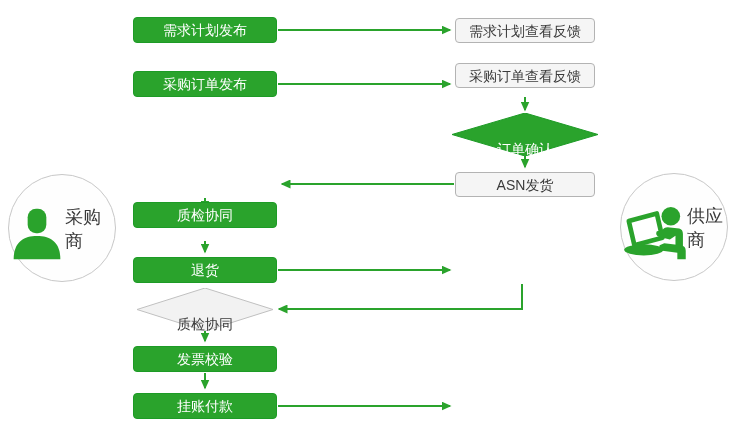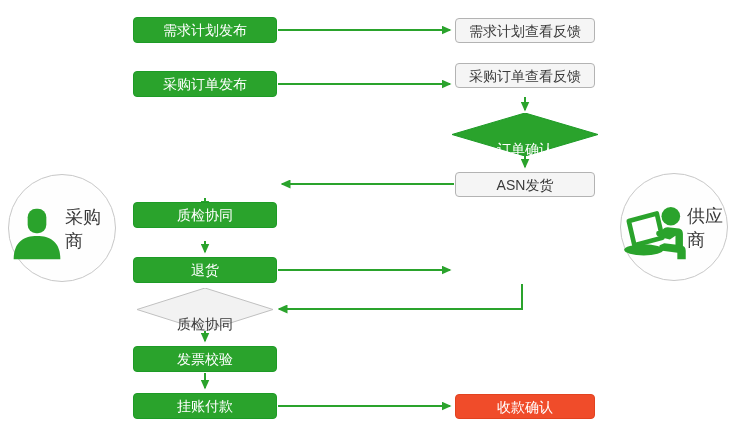--- a/index.html
+++ b/index.html
@@ -54,21 +54,20 @@
   <div class="node gbox lcol" style="top:17px">需求计划发布</div>
   <div class="node gbox lcol" style="top:71px">采购订单发布</div>
   <div class="node gbox lcol" style="top:202px">质检协同</div>
   <div class="node gbox lcol" style="top:257px">退货</div>
   <div class="node gbox lcol" style="top:346px">发票校验</div>
   <div class="node gbox lcol" style="top:393px">挂账付款</div>
 
   <div class="node wbox rcol" style="top:18px">需求计划查看反馈</div>
   <div class="node wbox rcol" style="top:63px">采购订单查看反馈</div>
   <div class="node wbox rcol" style="top:172px">ASN发货</div>
-  <div class="node rbox rcol" style="top:394px">收款确认</div>
 
   <div class="diamond dgreen" style="left:452px;top:113px;width:146px;height:43px;">
     <svg width="146" height="43" viewBox="0 0 146 43">
       <polygon points="73,0 146,21.5 73,43 0,21.5" fill="#2aa32c" stroke="#1d9b26" stroke-width="1"></polygon>
     </svg>
     <span class="dlabel">订单确认</span>
   </div>
 
   <div class="diamond dgray" style="left:137px;top:288px;width:136px;height:43px;">
     <svg width="136" height="43" viewBox="0 0 136 43">

